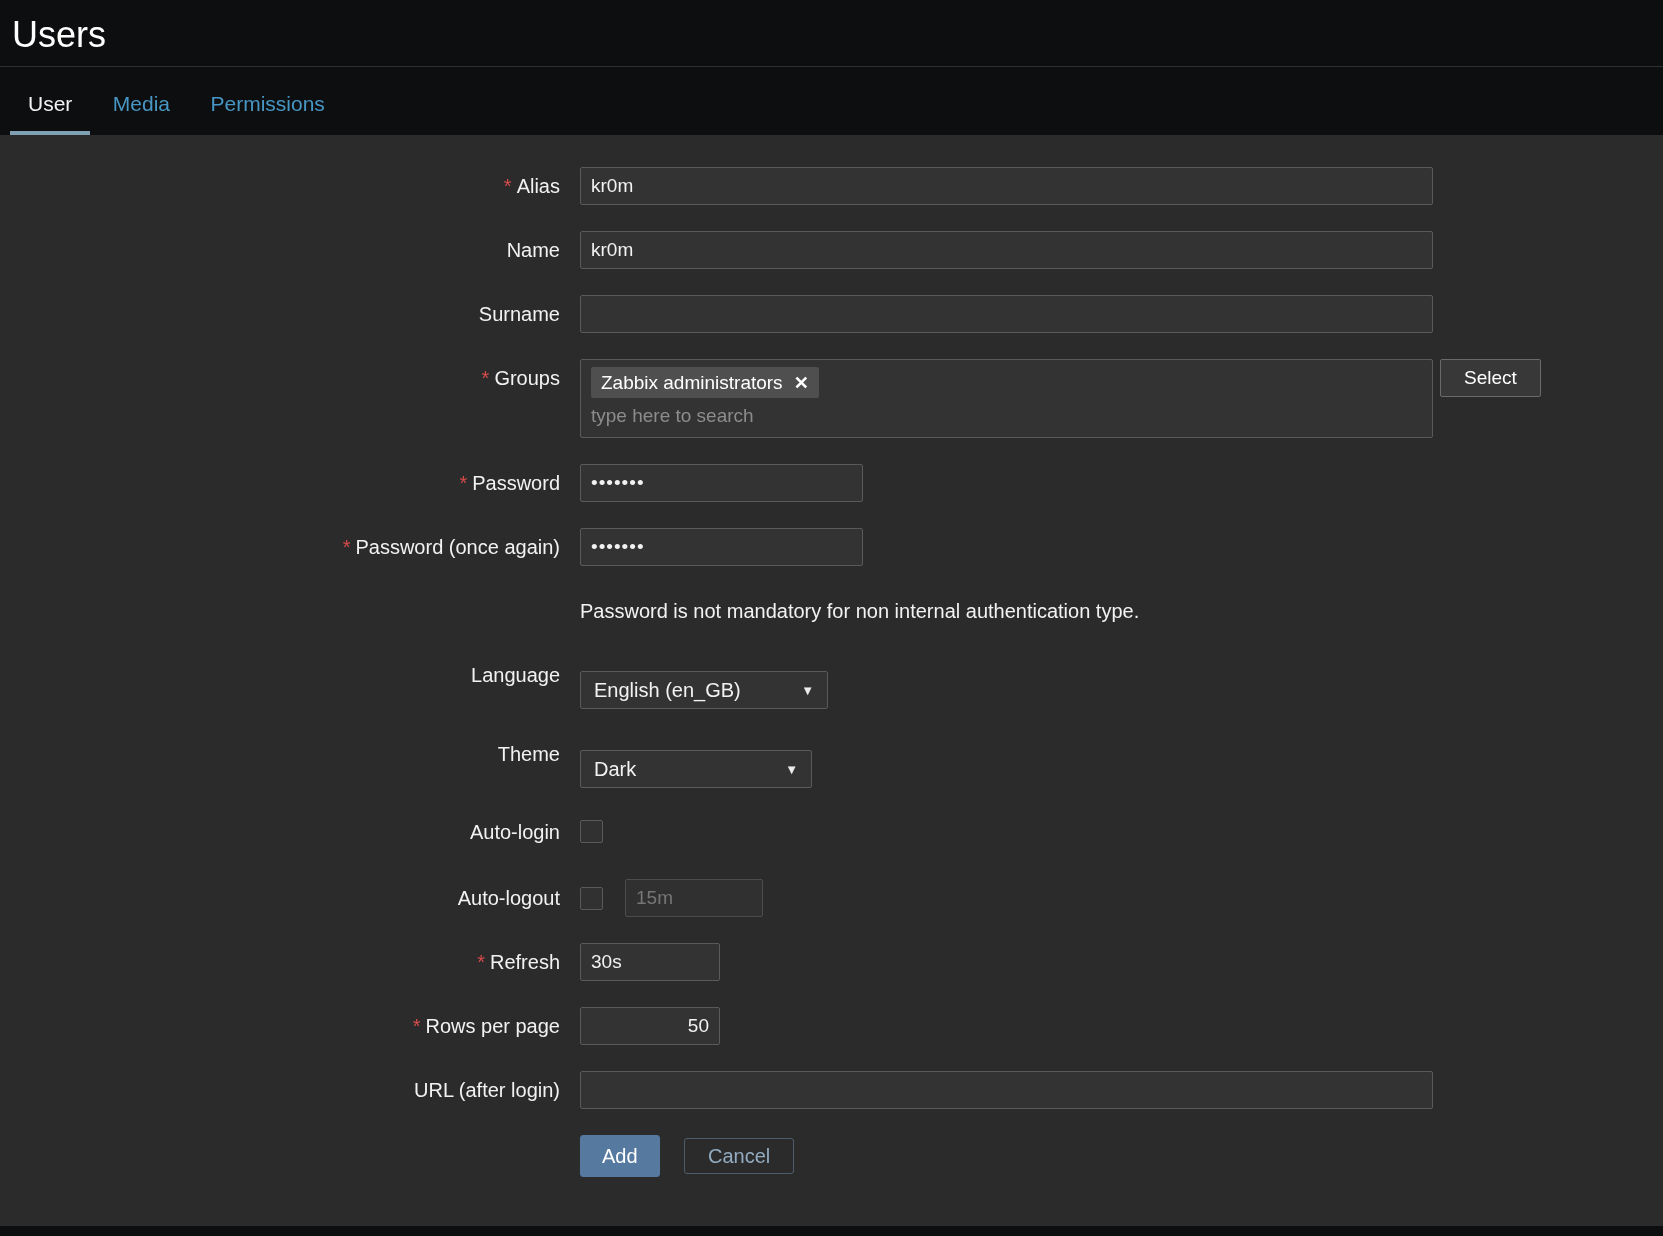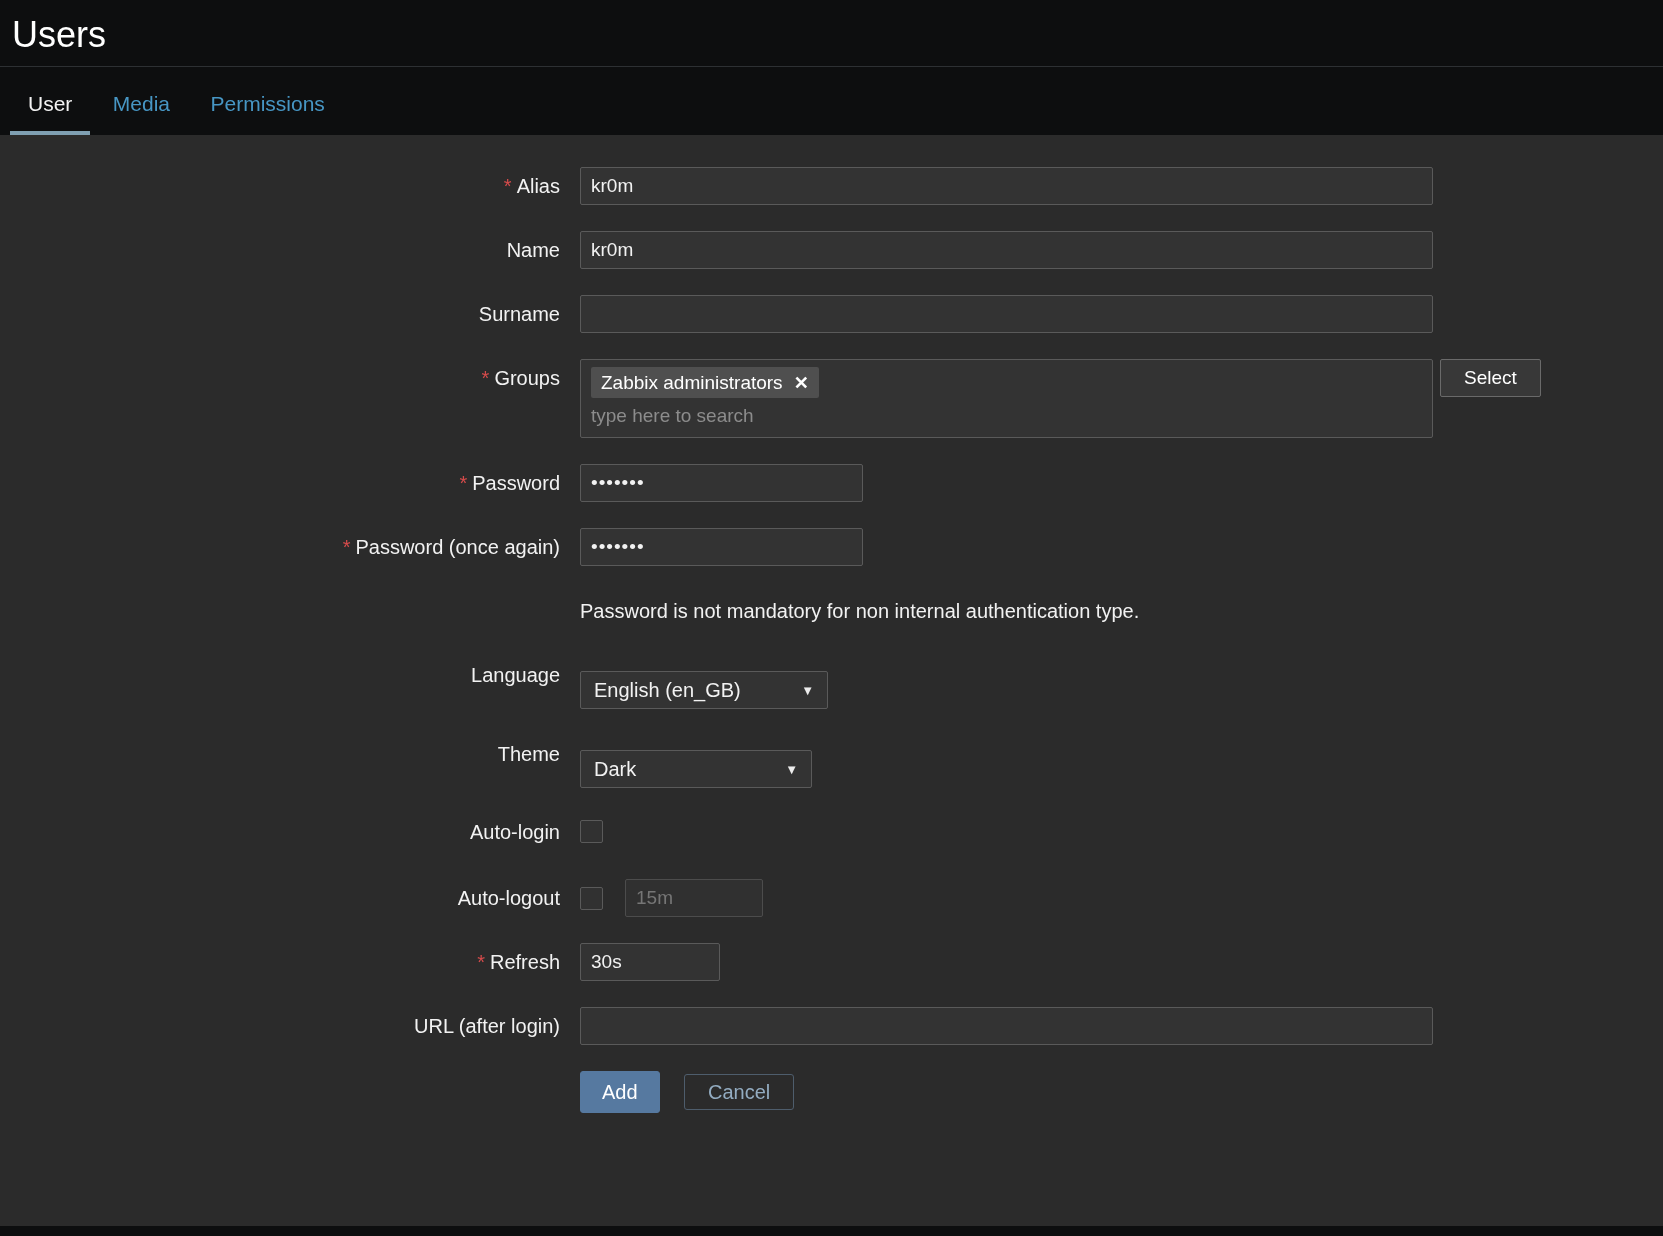--- a/index.html
+++ b/index.html
@@ -305,20 +305,26 @@
         </div>
       </div>
 
       <div class="form-row">
         <label class="form-label"><span class="req">*</span><span>Refresh</span></label>
         <div class="form-field">
           <input type="text" class="text-input refresh-input" value="30s" style="">
         </div>
       </div>
 
+      <div class="form-row">
+        <label class="form-label"><span class="req">*</span><span>Rows per page</span></label>
+        <div class="form-field">
+          <input type="text" class="text-input rows-input" value="50" style="">
+        </div>
+      </div>
 
       <div class="form-row">
         <label class="form-label"><span>URL (after login)</span></label>
         <div class="form-field">
           <input type="text" class="text-input wide" value="" style="">
         </div>
       </div>
 
       <div class="form-row">
         <div class="form-label"></div>

